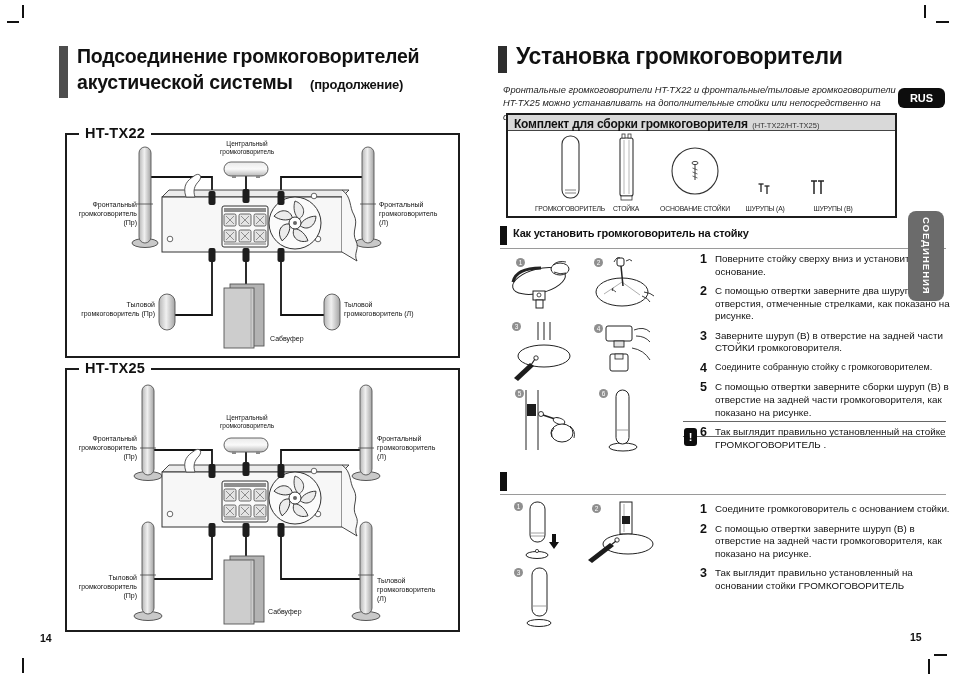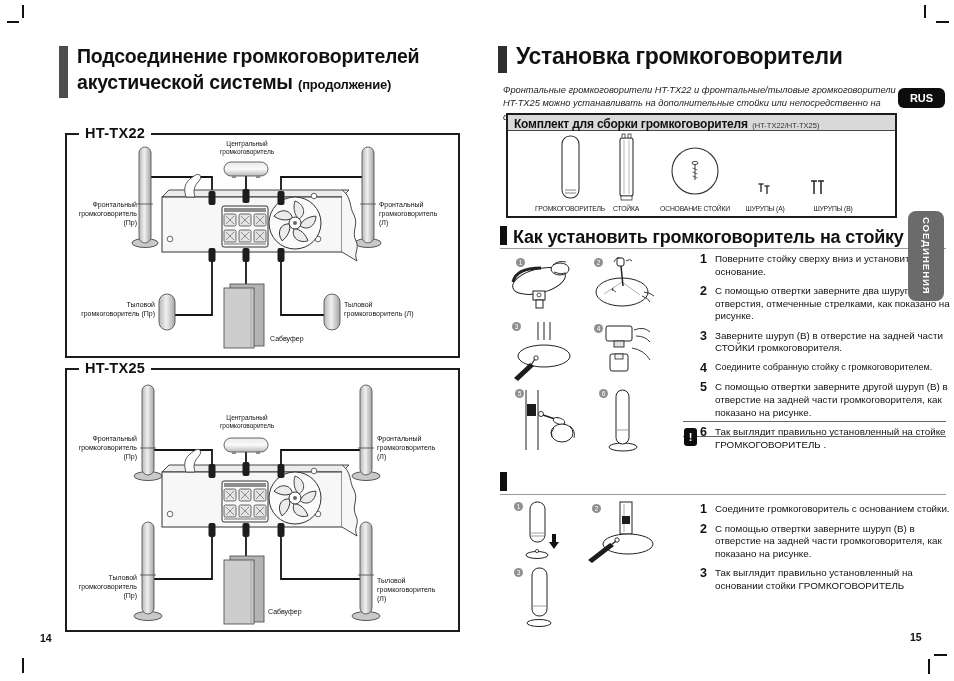--- a/index.html
+++ b/index.html
@@ -3,42 +3,42 @@
 <meta charset="utf-8">
 <style>
   html,body{margin:0;padding:0;background:#fff;}
   .sheet{position:relative;width:954px;height:681px;background:#fff;overflow:hidden;
          font-family:"Liberation Sans","DejaVu Sans",sans-serif;color:#111;}
   .abs{position:absolute;}
   .mark{position:absolute;background:#111;}
   
   .title-bar{left:59px;top:46px;width:9px;height:52px;background:#4d4d4d;}
   .l-title{left:77px;top:44px;width:400px;font-weight:bold;font-size:19.5px;line-height:1.33;letter-spacing:-0.2px;}
-  .l-title .suffix{font-size:13px;}
+  .l-title .suffix{font-size:13px;margin-left:12px;}
   .gbox{border:2px solid #1c1c1c;background:#fff;}
   .gbox-legend{position:absolute;left:12px;top:-10px;background:#fff;padding:0 6px;
                font-weight:bold;font-size:14.5px;letter-spacing:0.3px;}
   .tx22{left:65px;top:133px;width:391px;height:221px;}
   .tx25{left:65px;top:368px;width:391px;height:260px;}
   .dlabel{position:absolute;font-size:7px;line-height:1.3;color:#111;white-space:pre-line;}
   .pagenum{font-size:10.5px;font-weight:600;}
   
   .r-title-bar{left:498px;top:46px;width:9px;height:27px;background:#2e2e2e;}
   .r-title{left:516px;top:43px;font-weight:bold;font-size:23px;letter-spacing:-0.3px;}
   .rus-badge{left:898px;top:48px;width:47px;height:20px;background:#0d0d0d;color:#fff;
              border-radius:6px;font-weight:bold;font-size:11px;text-align:center;line-height:20px;margin-top:40px;}
   .intro{left:503px;top:84px;width:394px;font-style:italic;font-size:9.3px;line-height:1.45;color:#222;}
   .kitbox{left:506px;top:113px;width:387px;height:101px;border:2px solid #1c1c1c;background:#fff;}
   .kit-header{position:absolute;left:0;top:0;width:100%;height:16px;background:#d9d9d9;
               border-bottom:1px solid #444;line-height:16px;padding-left:6px;box-sizing:border-box;}
   .kit-header .kt{font-weight:bold;font-size:12px;letter-spacing:-0.2px;text-align:right;}
   .kit-header .ks{font-size:7.5px;color:#333;}
   .kit-label{position:absolute;bottom:4px;font-size:6.8px;letter-spacing:-0.2px;text-align:center;color:#222;}
   .sec-bar{width:7px;height:19px;background:#0f0f0f;}
-  .sec-title{font-weight:bold;font-size:18px;letter-spacing:-0.2px;}
+  .sec-title{font-weight:bold;font-size:11px;letter-spacing:-0.2px;}
   .sec-underline{height:1px;background:#9a9a9a;}
   .steps{width:250px;}
   .step{display:flex;gap:7px;margin-bottom:6.5px;}
   .snum{font-weight:bold;font-size:12.5px;line-height:1.05;min-width:8px;}
   .stext{font-size:9.8px;line-height:1.3;}
   .fignum{position:absolute;width:9px;height:9px;border-radius:50%;background:#8f8f8f;color:#fff;
           font-size:6.5px;line-height:9px;text-align:center;}
   .warnbox{left:683px;top:421px;width:263px;border-top:1px solid #666;border-bottom:1px solid #666;
            padding:6px 2px 8px 26px;box-sizing:border-box;}
   .warnicon{position:absolute;left:1px;top:6px;width:13px;height:18px;background:#0d0d0d;color:#fff;
@@ -425,21 +425,21 @@
     <div class="step">
       <span class="snum">3</span>
       <span class="stext">Заверните шуруп (В) в отверстие на задней части СТОЙКИ громкоговорителя.</span>
     </div>
     <div class="step">
       <span class="snum">4</span>
       <span class="stext" style="font-size:9px;">Соедините собранную стойку с громкоговорителем.</span>
     </div>
     <div class="step">
       <span class="snum">5</span>
-      <span class="stext">С помощью отвертки заверните другой шуруп (В) в отверстие на задней части громкоговорителя, как показано на рисунке.</span>
+      <span class="stext">С помощью отвертки заверните сборки шуруп (В) в отверстие на задней части громкоговорителя, как показано на рисунке.</span>
     </div>
     <div class="step">
       <span class="snum">6</span>
       <span class="stext">Так выглядит правильно установленный на стойке ГРОМКОГОВОРИТЕЛЬ .</span>
     </div>
   </div>
 
   <div class="abs warnbox">
     <div class="warnicon">!</div>
   </div>

